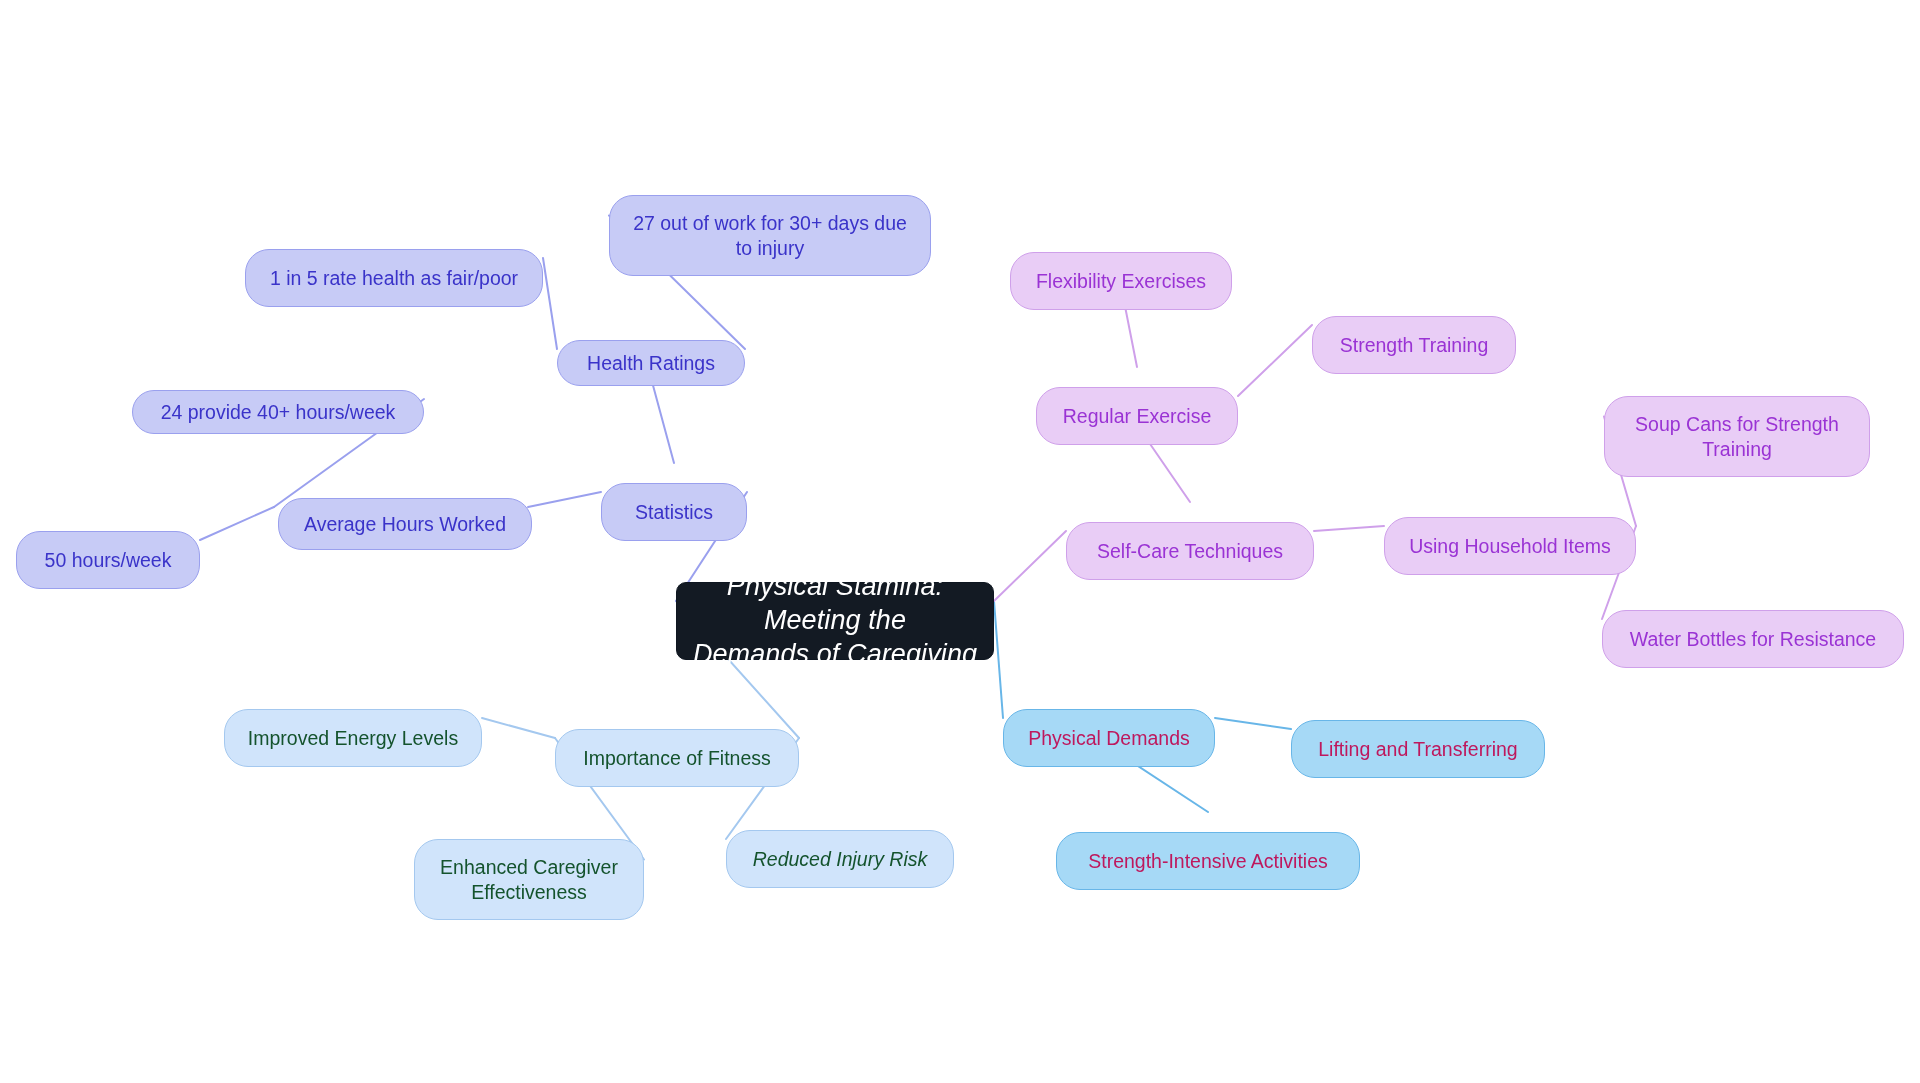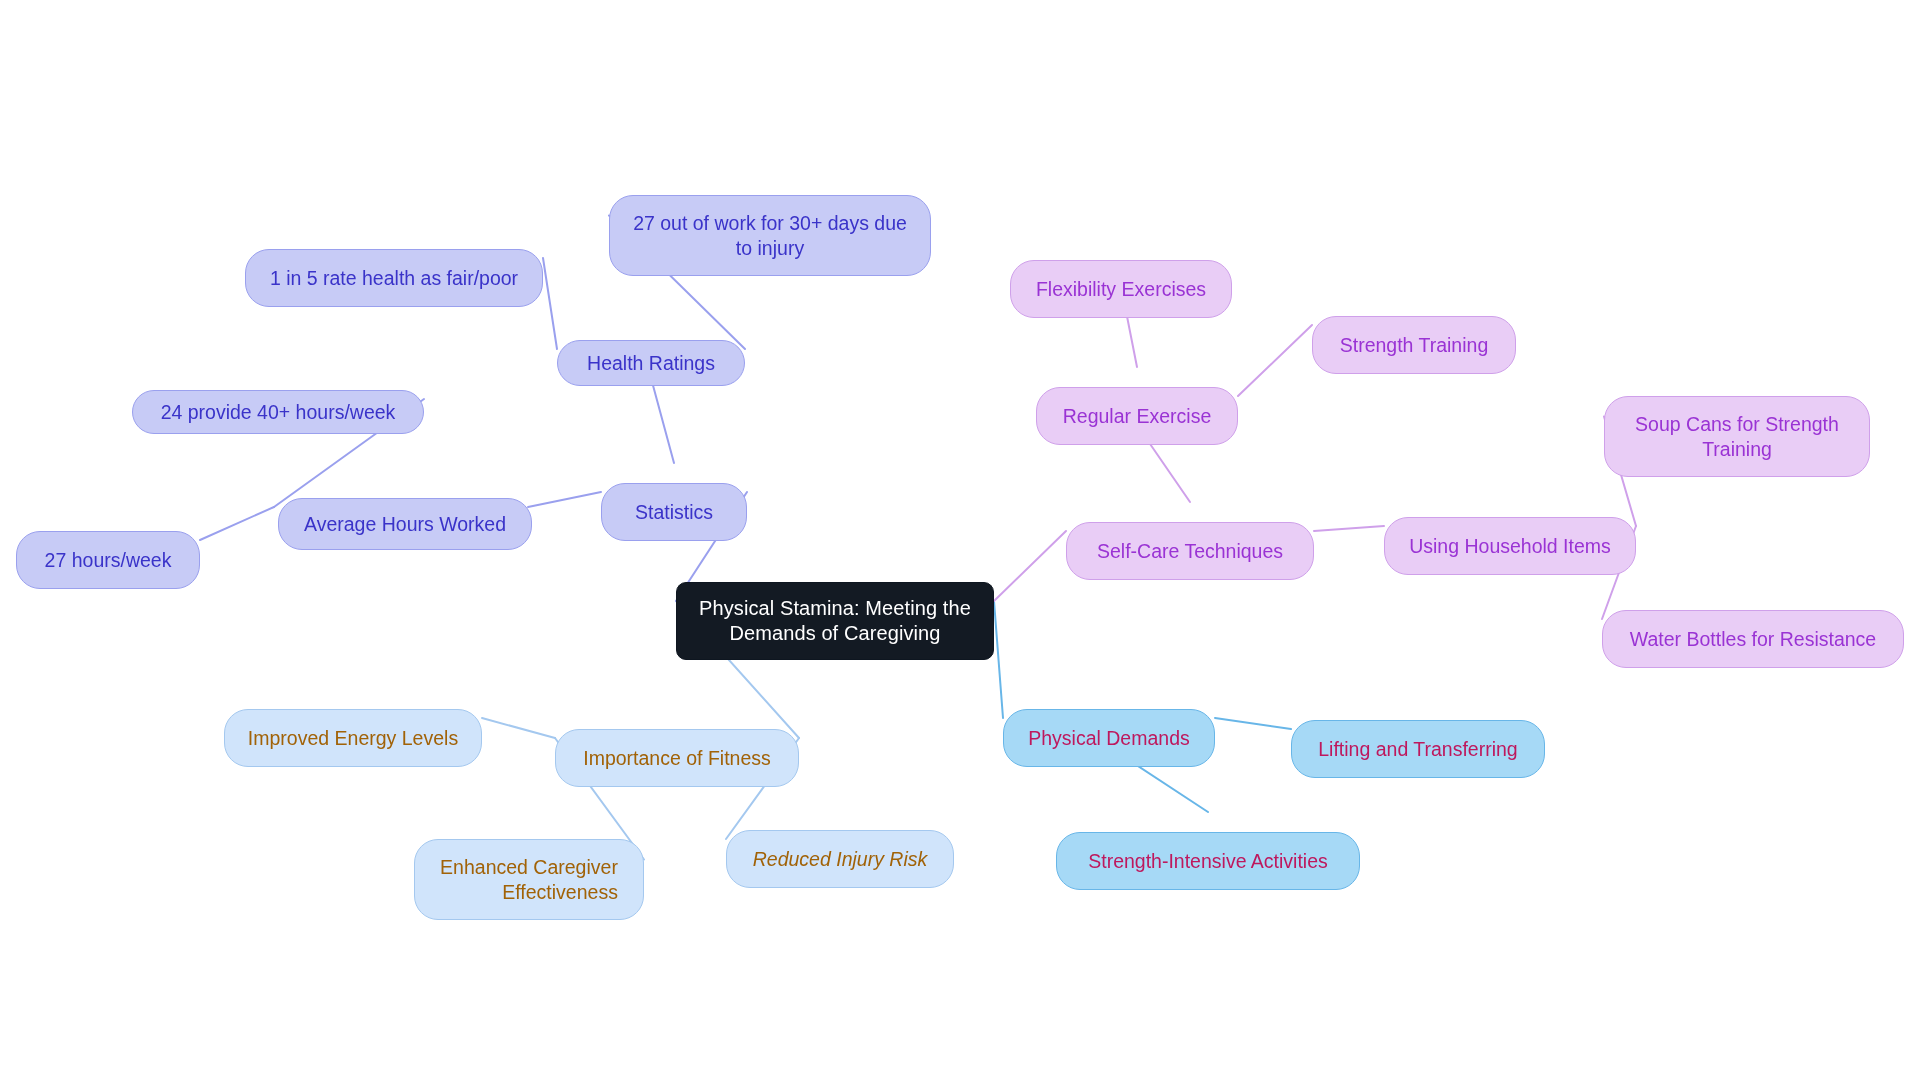--- a/index.html
+++ b/index.html
@@ -41,22 +41,23 @@
     line-height: 1.25;
     padding: 6px 14px;
     white-space: pre-line;
     margin-top: 20px;
   }
   .node.root {
     border-radius: 10px;
     border-color: #0e1620;
     background: #131a23;
     color: #ffffff;
-    font-size: 20px;
+    font-size: 27px;
     letter-spacing: 0.1px;
+    font-style: italic;
   }
   .node.periwinkle {
     background: #c7cbf6;
     border-color: #9aa0ee;
     color: #3a33c9;
     font-size: 19.5px;
   }
   .node.violet {
     background: #e9cdf6;
     border-color: #cfa0ea;
@@ -65,23 +66,22 @@
   }
   .node.cyan {
     background: #a6d9f6;
     border-color: #68b6e8;
     color: #be185d;
     font-size: 19.5px;
   }
   .node.paleblue {
     background: #d0e4fb;
     border-color: #a4c8ef;
-    color: #a16207;
+    color: #14532d;
     font-size: 19.5px;
-    text-align: right;
   }
 </style>
 </head>
 <body>
 
 <div id="mindmap">
   <svg id="edge-layer" viewBox="0 0 1920 1083" width="1920" height="1083">
       <line x1="799" y1="738" x2="726" y2="839" stroke="#a4c8ef" stroke-width="2" stroke-linecap="round"></line>
       <line x1="555" y1="738" x2="644" y2="859.5" stroke="#a4c8ef" stroke-width="2" stroke-linecap="round"></line>
       <line x1="555" y1="738" x2="482" y2="718" stroke="#a4c8ef" stroke-width="2" stroke-linecap="round"></line>
@@ -107,24 +107,24 @@
   <div id="node-layer">
       <div class="node root" style="left: 676px; top: 562px; width: 318px; height: 78px;">Physical Stamina: Meeting the
 Demands of Caregiving</div>
       <div class="node periwinkle" style="left: 601px; top: 463px; width: 146px; height: 58px;">Statistics</div>
       <div class="node periwinkle" style="left: 557px; top: 320px; width: 188px; height: 46px;">Health Ratings</div>
       <div class="node periwinkle" style="left: 245px; top: 229px; width: 298px; height: 58px;">1 in 5 rate health as fair/poor</div>
       <div class="node periwinkle" style="left: 609px; top: 175px; width: 322px; height: 81px;">27 out of work for 30+ days due
 to injury</div>
       <div class="node periwinkle" style="left: 278px; top: 478px; width: 254px; height: 52px;">Average Hours Worked</div>
       <div class="node periwinkle" style="left: 132px; top: 370px; width: 292px; height: 44px;">24 provide 40+ hours/week</div>
-      <div class="node periwinkle" style="left: 16px; top: 511px; width: 184px; height: 58px;">27 hours/week</div>
+      <div class="node periwinkle" style="left: 16px; top: 511px; width: 184px; height: 58px;">50 hours/week</div>
       <div class="node violet" style="left: 1066px; top: 502px; width: 248px; height: 58px;">Self-Care Techniques</div>
       <div class="node violet" style="left: 1036px; top: 367px; width: 202px; height: 58px;">Regular Exercise</div>
-      <div class="node violet" style="left: 1010px; top: 240px; width: 222px; height: 58px;">Flexibility Exercises</div>
+      <div class="node violet" style="left: 1010px; top: 232px; width: 222px; height: 58px;">Flexibility Exercises</div>
       <div class="node violet" style="left: 1312px; top: 296px; width: 204px; height: 58px;">Strength Training</div>
       <div class="node violet" style="left: 1384px; top: 497px; width: 252px; height: 58px;">Using Household Items</div>
       <div class="node violet" style="left: 1604px; top: 376px; width: 266px; height: 81px;">Soup Cans for Strength
 Training</div>
       <div class="node violet" style="left: 1602px; top: 590px; width: 302px; height: 58px;">Water Bottles for Resistance</div>
       <div class="node cyan" style="left: 1003px; top: 689px; width: 212px; height: 58px;">Physical Demands</div>
       <div class="node cyan" style="left: 1291px; top: 700px; width: 254px; height: 58px;">Lifting and Transferring</div>
       <div class="node cyan" style="left: 1056px; top: 812px; width: 304px; height: 58px;">Strength-Intensive Activities</div>
       <div class="node paleblue" style="left: 555px; top: 709px; width: 244px; height: 58px;">Importance of Fitness</div>
       <div class="node paleblue" style="left: 224px; top: 689px; width: 258px; height: 58px;">Improved Energy Levels</div>

